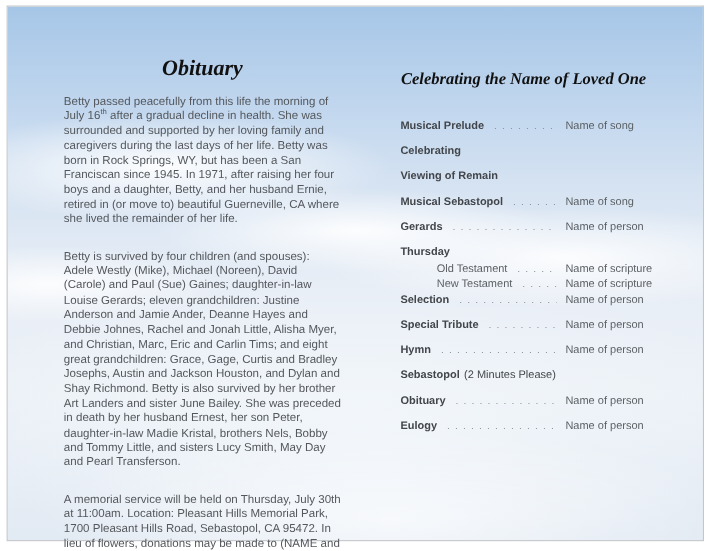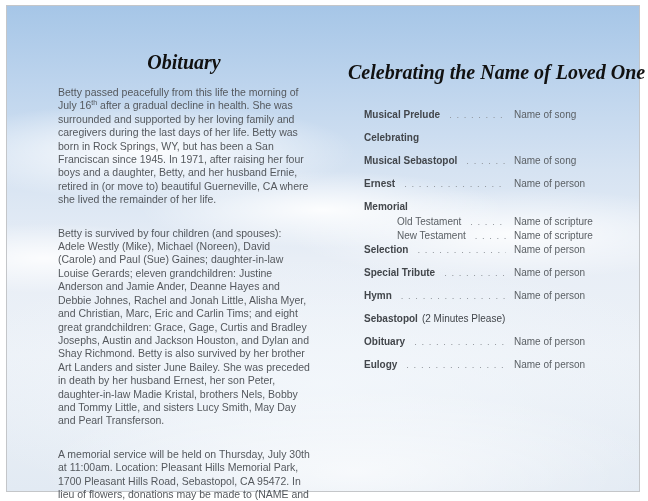--- a/index.html
+++ b/index.html
@@ -45,21 +45,21 @@
   }
   .page-left p sup { font-size: 7px; line-height: 0; }
   
   .page-right {
     position: absolute; left: 341px; top: 56px; width: 256px;
   }
   .page-right h1 {
     margin: 0 0 26px 0;
     font-family: "Liberation Serif", serif;
     font-style: italic; font-weight: bold;
-    font-size: 20px; line-height: 20px;
+    font-size: 15px; line-height: 20px;
     text-align: center;
     white-space: nowrap;
     color: var(--heading-text, #111111);
   }
   .row {
     display: flex; align-items: baseline;
     font-size: 10px; line-height: 13px;
     margin-bottom: 10px;
     color: var(--label-text, #42464b);
   }
@@ -105,31 +105,34 @@
     <div id="service-list">
         <div class="row">
           <span class="label">Musical Prelude</span>
           <span class="leader"></span>
           <span class="value">Name of song</span>
         </div>
         <div class="row">
           <span class="label">Celebrating</span>
         </div>
         <div class="row">
+          <span class="label">Viewing of Remain</span>
+        </div>
+        <div class="row">
           <span class="label">Musical Sebastopol</span>
           <span class="leader"></span>
           <span class="value">Name of song</span>
         </div>
         <div class="row">
-          <span class="label">Ernest</span>
+          <span class="label">Gerards</span>
           <span class="leader"></span>
           <span class="value">Name of person</span>
         </div>
         <div class="row group-head">
-          <span class="label">Memorial</span>
+          <span class="label">Thursday</span>
         </div>
         <div class="row sub">
           <span class="label">Old Testament</span>
           <span class="leader"></span>
           <span class="value">Name of scripture</span>
         </div>
         <div class="row sub last">
           <span class="label">New Testament</span>
           <span class="leader"></span>
           <span class="value">Name of scripture</span>

